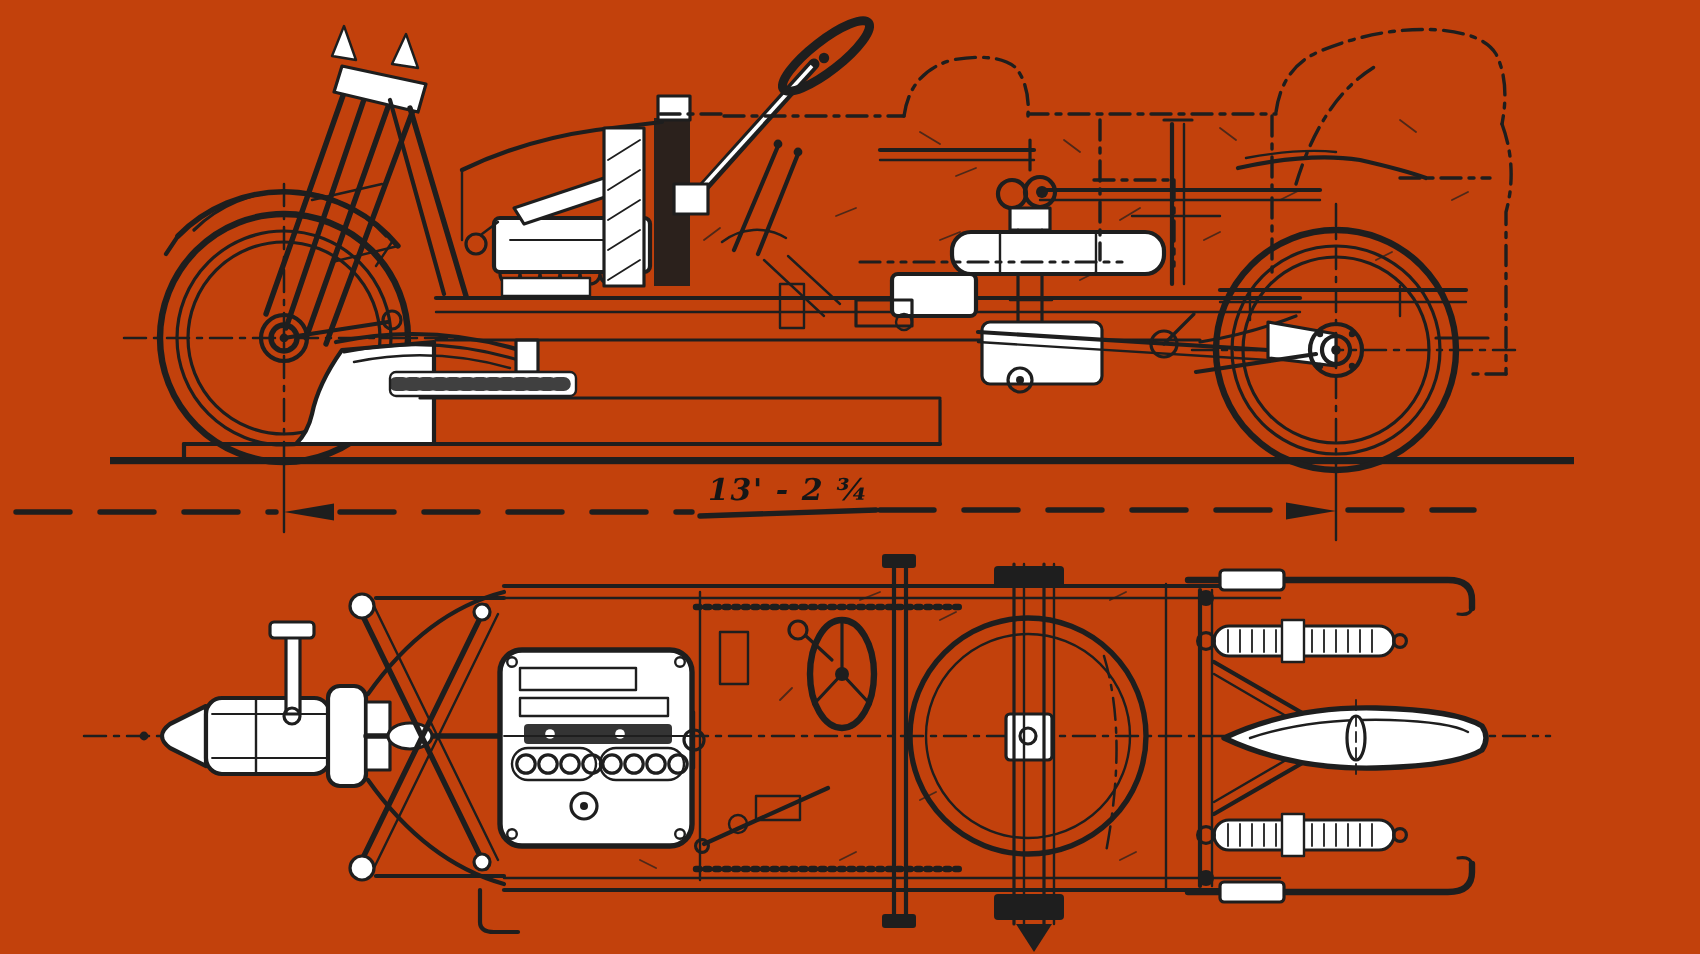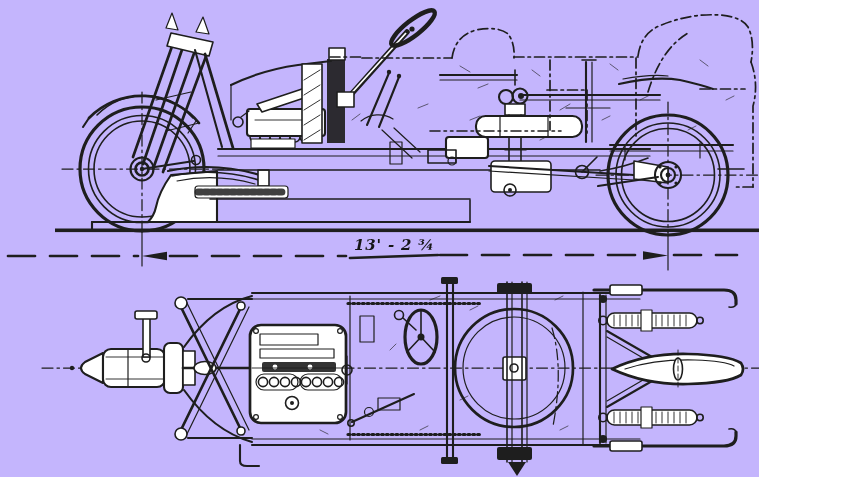--- a/index.html
+++ b/index.html
@@ -1,16 +1,16 @@
 <!DOCTYPE html>
 <html><head>
 <meta charset="utf-8">
 <style>
   html,body{margin:0;padding:0;background:#ffffff;}
-  .canvas{position:relative;width:759px;height:477px;background:#c4b5fd;overflow:hidden;}
+  .canvas{position:relative;width:850px;height:477px;background:#c2410c;overflow:hidden;}
   svg{position:absolute;left:0;top:0;}
   
   .k{stroke:#1e1e1e;fill:none;stroke-linecap:round;stroke-linejoin:round;}
   .w08{stroke-width:.9;} .w1{stroke-width:1.2;} .w15{stroke-width:1.6;}
   .w2{stroke-width:2.1;} .w25{stroke-width:2.7;} .w3{stroke-width:3.2;} .w45{stroke-width:4.5;}
   .cl{stroke-dasharray:11 4 2.5 4;stroke-width:1.25;}          
   .ph{stroke-dasharray:10 4 2.5 4;stroke-width:1.7;}           
   .ph2{stroke-dasharray:10 4 2.5 4 2.5 4;stroke-width:1.6;}
   .dsh{stroke-dasharray:27 15;stroke-width:2.7;}               
   .chain{stroke-width:7;stroke-dasharray:3.5 3.2;opacity:.85;}

